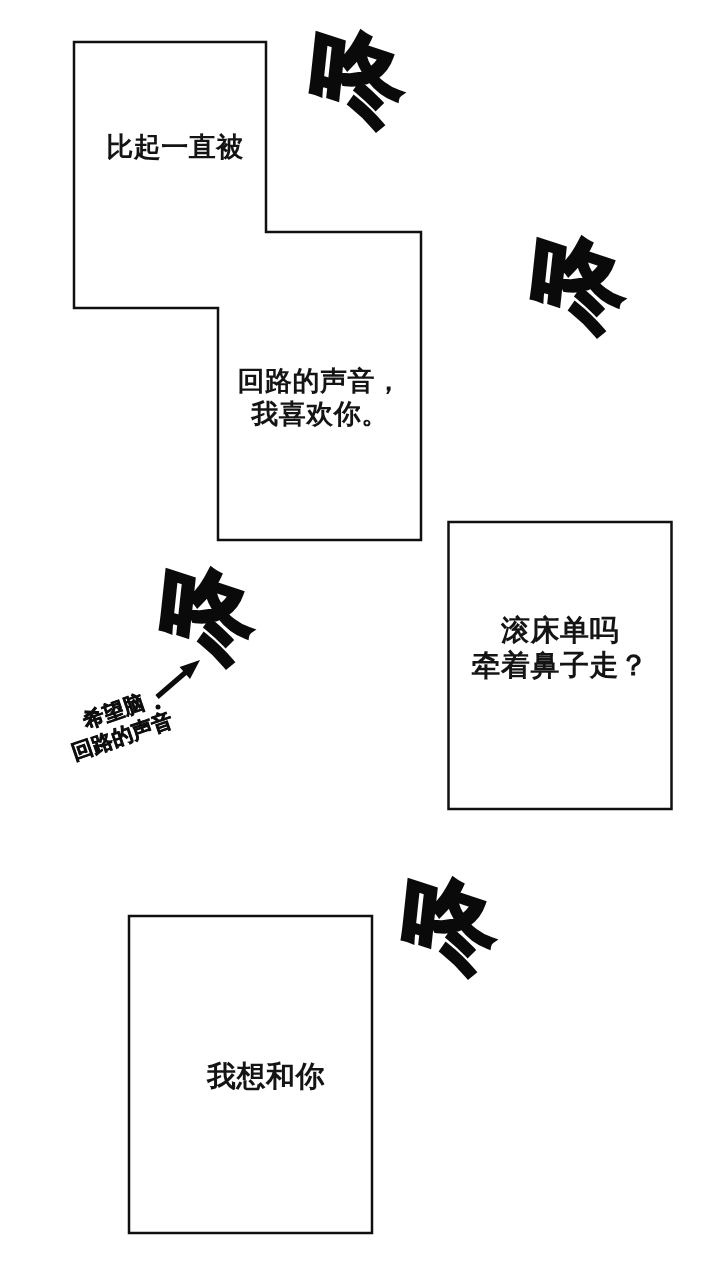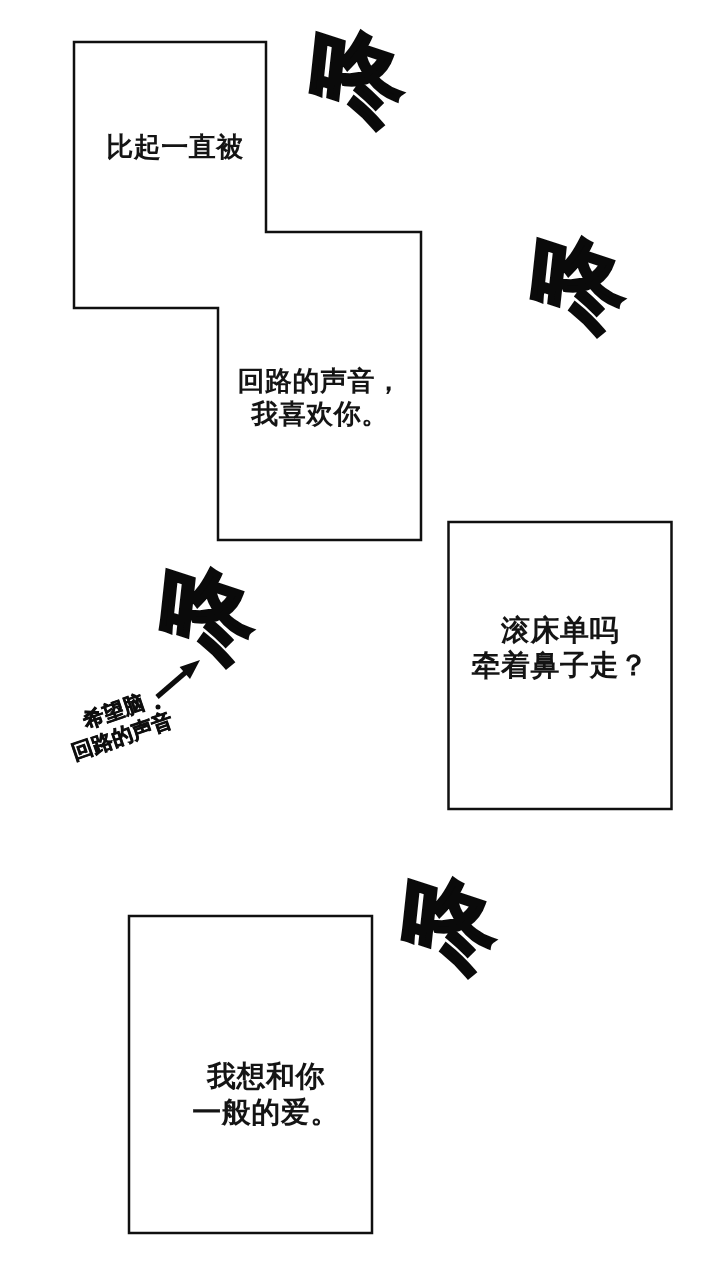--- a/index.html
+++ b/index.html
@@ -115,21 +115,20 @@
     <div>我喜欢你。</div>
   </div>
 
   <div class="dialogue size-b" style="left:448px; top:613px; width:224px;">
     <div>滚床单吗</div>
     <div>牵着鼻子走？</div>
   </div>
 
   <div class="dialogue size-c" style="left:146px; top:1026px; width:240px;margin-top:32px;">
     <div>我想和你</div>
-    <div>一般的爱。</div>
   </div>
 
   <div class="annotation">
     <div>希望脑</div>
     <div>回路的声音</div>
   </div>
 
 </div>
 
 </body></html>

